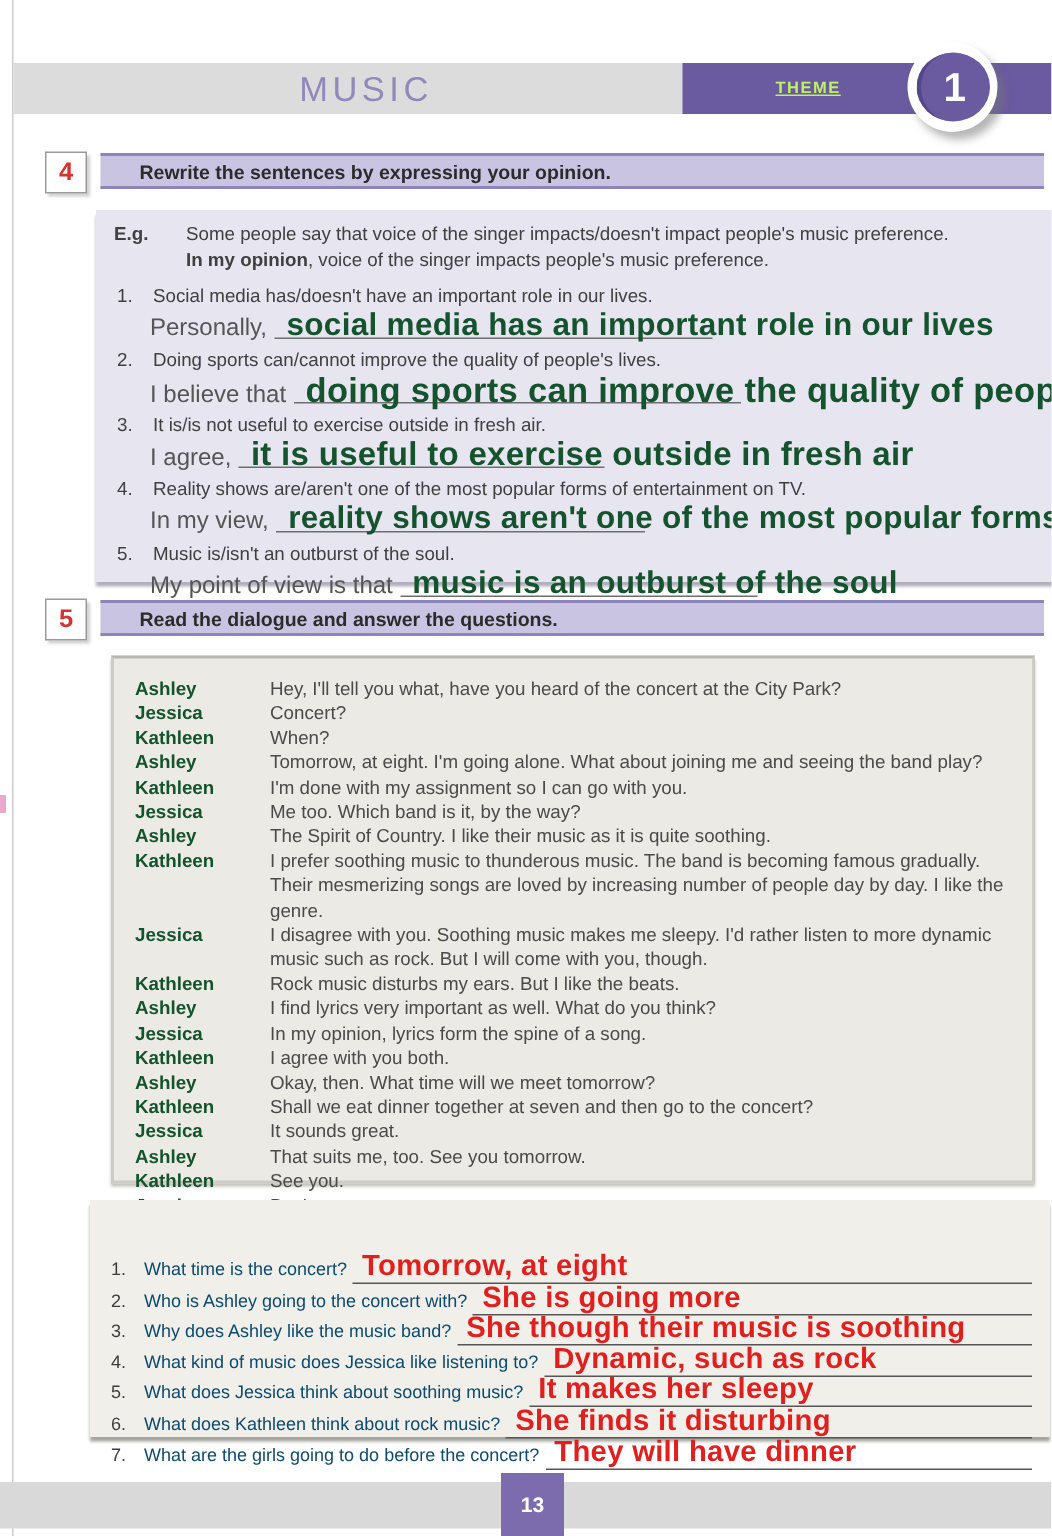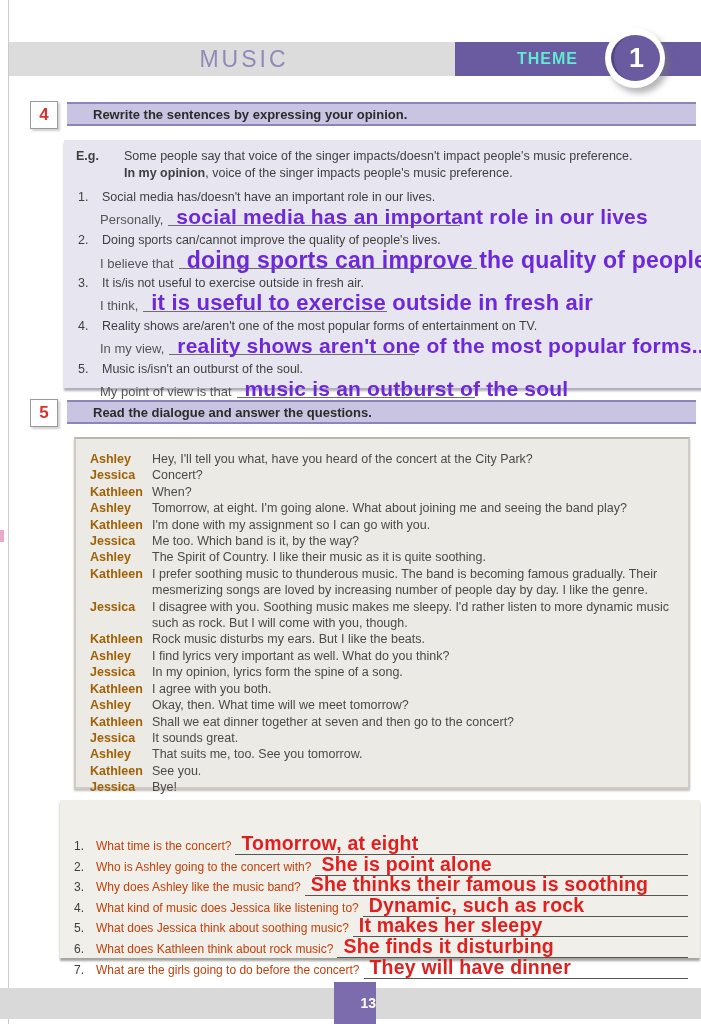--- a/index.html
+++ b/index.html
@@ -10,21 +10,21 @@
   .scan-line{position:absolute;left:8px;top:0;bottom:0;width:1px;background:#cccccc;}
   .pink-tick{position:absolute;left:0;top:530px;width:4px;height:12px;background:#e9a8cc;}
 
   
   .header{position:absolute;top:42px;left:9px;right:0;height:34px;}
   .music-bar{position:absolute;left:0;top:0;width:530px;height:34px;background:#dcdcdc;
     display:flex;align-items:center;justify-content:center;}
   .music-title{font-size:23px;letter-spacing:3px;color:#9288ba;font-weight:500;margin-right:60px;}
   .theme-bar{position:absolute;left:446px;right:0;top:0;height:34px;background:#6a5a9f;
     display:flex;align-items:center;}
-  .theme-label{color:#5eead4;font-weight:bold;font-size:16px;letter-spacing:1px;margin-left:62px;}
+  .theme-label{color:#bef264;font-weight:bold;font-size:11px;letter-spacing:1px;margin-left:62px;text-decoration:underline;}
   .theme-circle{position:absolute;top:-14px;right:36px;width:60px;height:60px;border-radius:50%;
     background:#ffffff;box-shadow:4px 5px 6px rgba(120,120,120,0.55);
     display:flex;align-items:center;justify-content:center;}
   .theme-disc{width:46px;height:46px;border-radius:50%;background:#6a5a9f;
     border-left:3px solid #554687;display:flex;align-items:center;justify-content:center;}
   .theme-number{color:#ffffff;font-weight:bold;font-size:27px;line-height:1;}
 
   
   .ex-header{position:absolute;left:30px;right:5px;height:28px;display:flex;align-items:flex-start;}
   .ex-header.ex4{top:101px;}
@@ -42,55 +42,55 @@
     box-shadow:0 3px 2px #b1afbc;padding:8px 0 0 12px;box-sizing:border-box;}
   .eg-row{display:flex;font-size:12.5px;line-height:17px;color:#3f3f3f;}
   .eg-label{width:48px;font-weight:bold;flex-shrink:0;}
   .eg-lines{flex:1;}
   .eg-bold{font-weight:bold;}
   .ex4-items{margin-top:7px;}
   .ex4-item{margin-bottom:1px;}
   .prompt-row{display:flex;font-size:12.5px;line-height:17px;color:#3f3f3f;}
   .item-num{width:24px;flex-shrink:0;padding-left:2px;}
   .answer-row{padding-left:24px;display:flex;align-items:baseline;height:25px;}
-  .stem{font-size:13px;color:#555555;white-space:nowrap;}
+  .stem{font-size:16px;color:#555555;white-space:nowrap;}
   .blank{display:inline-block;border-bottom:1.5px solid #6e6e6e;margin-left:5px;height:19px;
     white-space:nowrap;overflow:visible;}
-  .red-answer{display:inline-block;font-weight:bold;color:#6d28d9;font-size:21px;line-height:1;
+  .red-answer{display:inline-block;font-weight:bold;color:#14532d;font-size:21px;line-height:1;
     white-space:nowrap;padding-left:8px;letter-spacing:0.2px;}
   .ex4-item:nth-child(1) .blank{width:292px;}
   .ex4-item:nth-child(2) .blank{width:298px;}
   .ex4-item:nth-child(3) .blank{width:244px;text-decoration:underline;}
   .ex4-item:nth-child(4) .blank{width:246px;}
   .ex4-item:nth-child(5) .blank{width:238px;}
   .ex4-item:nth-child(2) .red-answer{font-size:23px;}
   .ex4-item:nth-child(3) .red-answer{font-size:22px;}
 
   
   .dialogue-box{position:absolute;top:437px;left:74px;width:616px;height:352px;
     background:#eceae4;border:2px solid #cfccc5;border-top-color:#b9b6af;
     box-shadow:0 2px 2px #c3c1ba;padding:12px 8px 0 14px;box-sizing:border-box;}
   .d-row{display:flex;font-size:12.5px;line-height:16.4px;color:#4a4a4a;}
-  .d-speaker{width:60px;flex-shrink:0;font-weight:bold;color:#a16207;}
-  .d-text{flex:1;padding-left:2px;}
+  .d-speaker{width:60px;flex-shrink:0;font-weight:bold;color:#14532d;}
+  .d-text{flex:1;padding-left:2px;margin-left:28px;}
 
   
   .questions-box{position:absolute;top:800px;left:60px;width:640px;height:158px;
     background:#f0efe9;box-shadow:0 3px 2px #a5a49e;padding:11px 12px 0 14px;box-sizing:border-box;}
   .q-row{display:flex;align-items:baseline;height:20.6px;}
   .q-num{width:22px;flex-shrink:0;font-size:12px;color:#3d3d3d;}
-  .q-text{font-size:12px;color:#c2410c;white-space:nowrap;margin-top:28px;}
+  .q-text{font-size:12px;color:#0c4a6e;white-space:nowrap;margin-top:28px;}
   .q-blank{flex:1;border-bottom:1.2px solid #555555;margin-left:4px;white-space:nowrap;overflow:hidden;}
   .q-red{display:inline-block;font-weight:bold;color:#e01f1f;font-size:19.5px;line-height:1;
     white-space:nowrap;padding-left:6px;letter-spacing:0.2px;}
 
   
   .footer-bar{position:absolute;top:988px;left:0;right:0;height:31px;background:#d9d9d9;}
   .page-badge{position:absolute;top:982px;left:334px;width:42px;height:42px;background:#7c6cae;
-    display:flex;align-items:center;justify-content:flex-end;}
+    display:flex;align-items:center;justify-content:center;}
   .page-number{color:#ffffff;font-weight:bold;font-size:14px;}
 </style>
 </head>
 <body>
 
 <div class="scan-line"></div>
 <div class="pink-tick"></div>
 
 <div class="header">
   <div class="music-bar">
@@ -144,21 +144,21 @@
         <span class="blank"><span class="red-answer">doing sports can improve the quality of people's lives</span></span>
       </div>
     </div>
 
     <div class="ex4-item">
       <div class="prompt-row">
         <span class="item-num">3.</span>
         <span class="prompt">It is/is not useful to exercise outside in fresh air.</span>
       </div>
       <div class="answer-row">
-        <span class="stem">I think,</span>
+        <span class="stem">I agree,</span>
         <span class="blank"><span class="red-answer">it is useful to exercise outside in fresh air</span></span>
       </div>
     </div>
 
     <div class="ex4-item">
       <div class="prompt-row">
         <span class="item-num">4.</span>
         <span class="prompt">Reality shows are/aren't one of the most popular forms of entertainment on TV.</span>
       </div>
       <div class="answer-row">
@@ -269,26 +269,26 @@
 
 <div class="questions-box" id="questions-box">
     <div class="q-row">
       <span class="q-num">1.</span>
       <span class="q-text">What time is the concert?</span>
       <span class="q-blank"><span class="q-red">Tomorrow, at eight</span></span>
     </div>
     <div class="q-row">
       <span class="q-num">2.</span>
       <span class="q-text">Who is Ashley going to the concert with?</span>
-      <span class="q-blank"><span class="q-red">She is point alone</span></span>
+      <span class="q-blank"><span class="q-red">She is going more</span></span>
     </div>
     <div class="q-row">
       <span class="q-num">3.</span>
       <span class="q-text">Why does Ashley like the music band?</span>
-      <span class="q-blank"><span class="q-red">She thinks their famous is soothing</span></span>
+      <span class="q-blank"><span class="q-red">She though their music is soothing</span></span>
     </div>
     <div class="q-row">
       <span class="q-num">4.</span>
       <span class="q-text">What kind of music does Jessica like listening to?</span>
       <span class="q-blank"><span class="q-red">Dynamic, such as rock</span></span>
     </div>
     <div class="q-row">
       <span class="q-num">5.</span>
       <span class="q-text">What does Jessica think about soothing music?</span>
       <span class="q-blank"><span class="q-red">It makes her sleepy</span></span>

